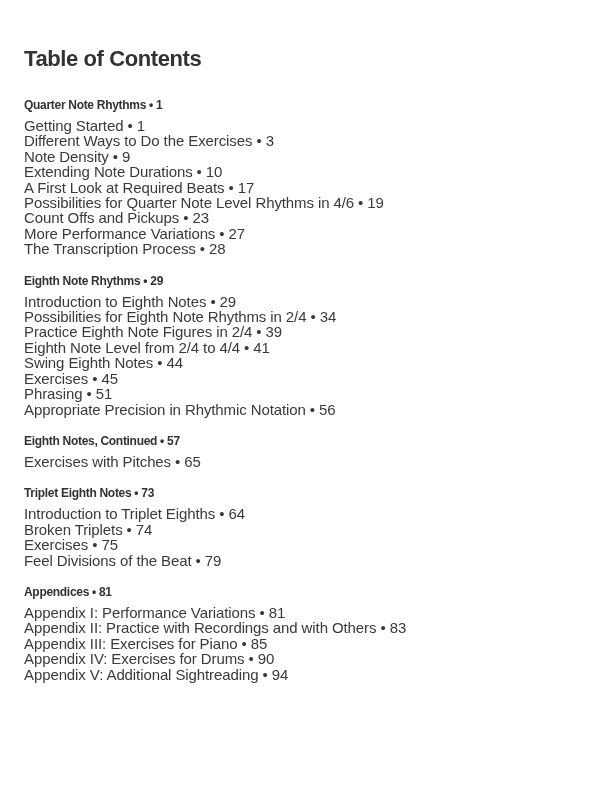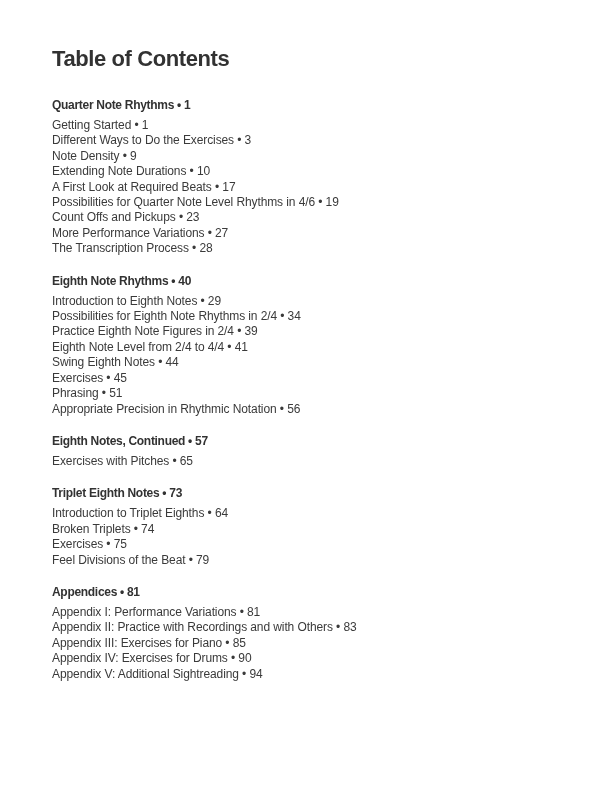--- a/index.html
+++ b/index.html
@@ -9,21 +9,21 @@
   }
   .page {
     position: relative;
     width: 600px;
     height: 800px;
     background: #ffffff;
     overflow: hidden;
     font-family: "Liberation Sans", "DejaVu Sans", sans-serif;
   }
   .content {
-    padding: 46px 40px 0 52px;
+    padding: 46px 40px 0 24px;
   }
   .toc-title {
     margin: 0 0 24px 0;
     font-size: 22px;
     line-height: 26px;
     font-weight: bold;
     letter-spacing: -0.4px;
     color: #323232;
   }
   .toc-section {
@@ -31,21 +31,21 @@
   }
   .toc-section-heading {
     margin: 0 0 3px 0;
     font-size: 12px;
     line-height: 19px;
     font-weight: bold;
     letter-spacing: -0.3px;
     color: #323232;
   }
   .toc-item {
-    font-size: 12px;
+    font-size: 15px;
     line-height: 15.4px;
     letter-spacing: -0.1px;
     color: #3a3a3a;
   }
 </style>
 </head>
 <body>
 
 <div class="page">
   <div class="content">
@@ -57,21 +57,21 @@
           <div class="toc-item">Different Ways to Do the Exercises • 3</div>
           <div class="toc-item">Note Density • 9</div>
           <div class="toc-item">Extending Note Durations • 10</div>
           <div class="toc-item">A First Look at Required Beats • 17</div>
           <div class="toc-item">Possibilities for Quarter Note Level Rhythms in 4/6 • 19</div>
           <div class="toc-item">Count Offs and Pickups • 23</div>
           <div class="toc-item">More Performance Variations • 27</div>
           <div class="toc-item">The Transcription Process • 28</div>
         </div>
         <div class="toc-section">
-          <h2 class="toc-section-heading">Eighth Note Rhythms • 40</h2>
+          <h2 class="toc-section-heading">Eighth Note Rhythms • 29</h2>
           <div class="toc-item">Introduction to Eighth Notes • 29</div>
           <div class="toc-item">Possibilities for Eighth Note Rhythms in 2/4 • 34</div>
           <div class="toc-item">Practice Eighth Note Figures in 2/4 • 39</div>
           <div class="toc-item">Eighth Note Level from 2/4 to 4/4 • 41</div>
           <div class="toc-item">Swing Eighth Notes • 44</div>
           <div class="toc-item">Exercises • 45</div>
           <div class="toc-item">Phrasing • 51</div>
           <div class="toc-item">Appropriate Precision in Rhythmic Notation • 56</div>
         </div>
         <div class="toc-section">

